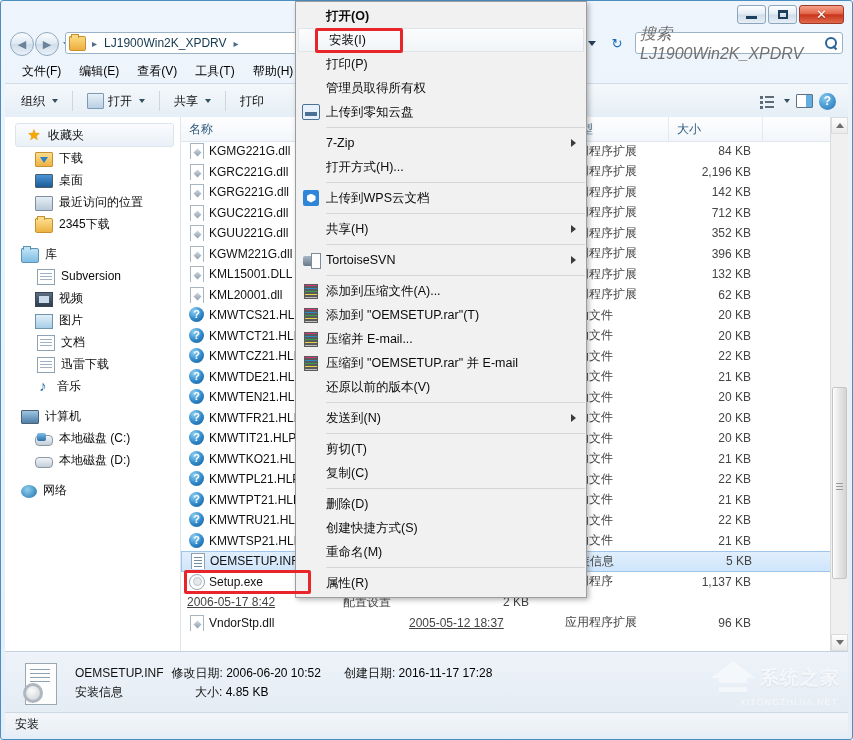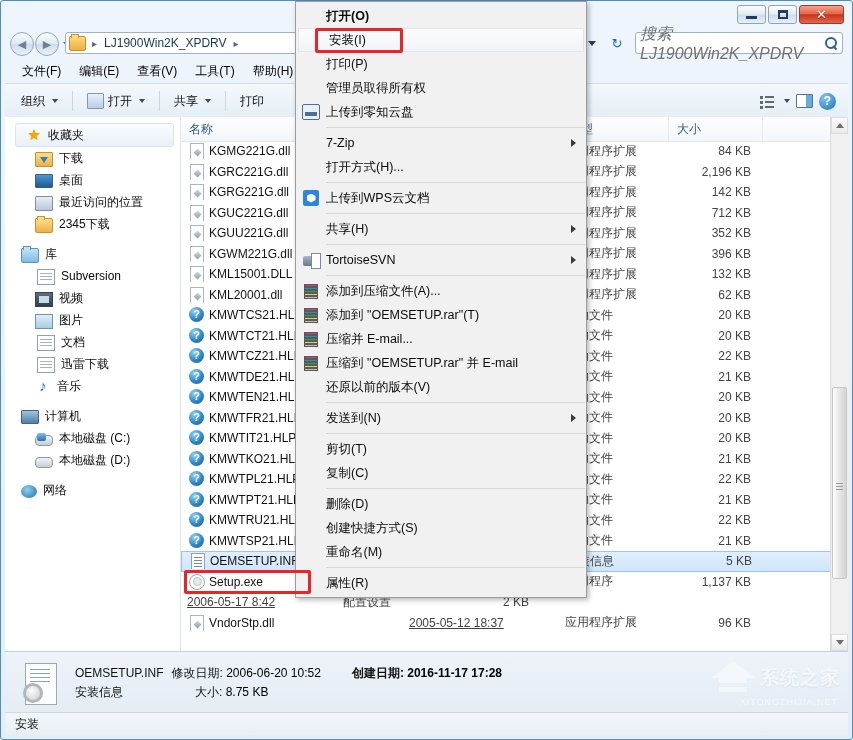--- a/index.html
+++ b/index.html
@@ -880,27 +880,27 @@
   <div id="detailspane">
     <div id="dp-icon">
       <div class="sheet"></div>
       <div class="gear"></div>
     </div>
     <div class="dp-text">
       <div class="dp-line">
         <span class="dp-name">OEMSETUP.INF</span>
         <span class="dp-col2"><span class="dp-k">修改日期:</span>
           <span>2006-06-20 10:52</span></span>
-        <span class="dp-col3" style="margin-left:31px;font-weight:bold;"><span class="dp-k">创建日期:</span>
+        <span class="dp-col3" style="margin-left:23px;"><span class="dp-k">创建日期:</span>
           <span>2016-11-17 17:28</span></span>
       </div>
       <div class="dp-line">
         <span class="dp-name" style="min-width:112px;display:inline-block;">安装信息</span>
         <span><span class="dp-k">大小:</span>
-          <span>8.75 KB</span></span>
+          <span>4.85 KB</span></span>
       </div>
     </div>
 
     <div id="watermark">
       <div id="wm-logo">
         <div class="roof"></div>
             <div class="bar1"></div>
             <div class="bar2"></div>
       </div>
       <div id="wm-txt">系统之家</div>

